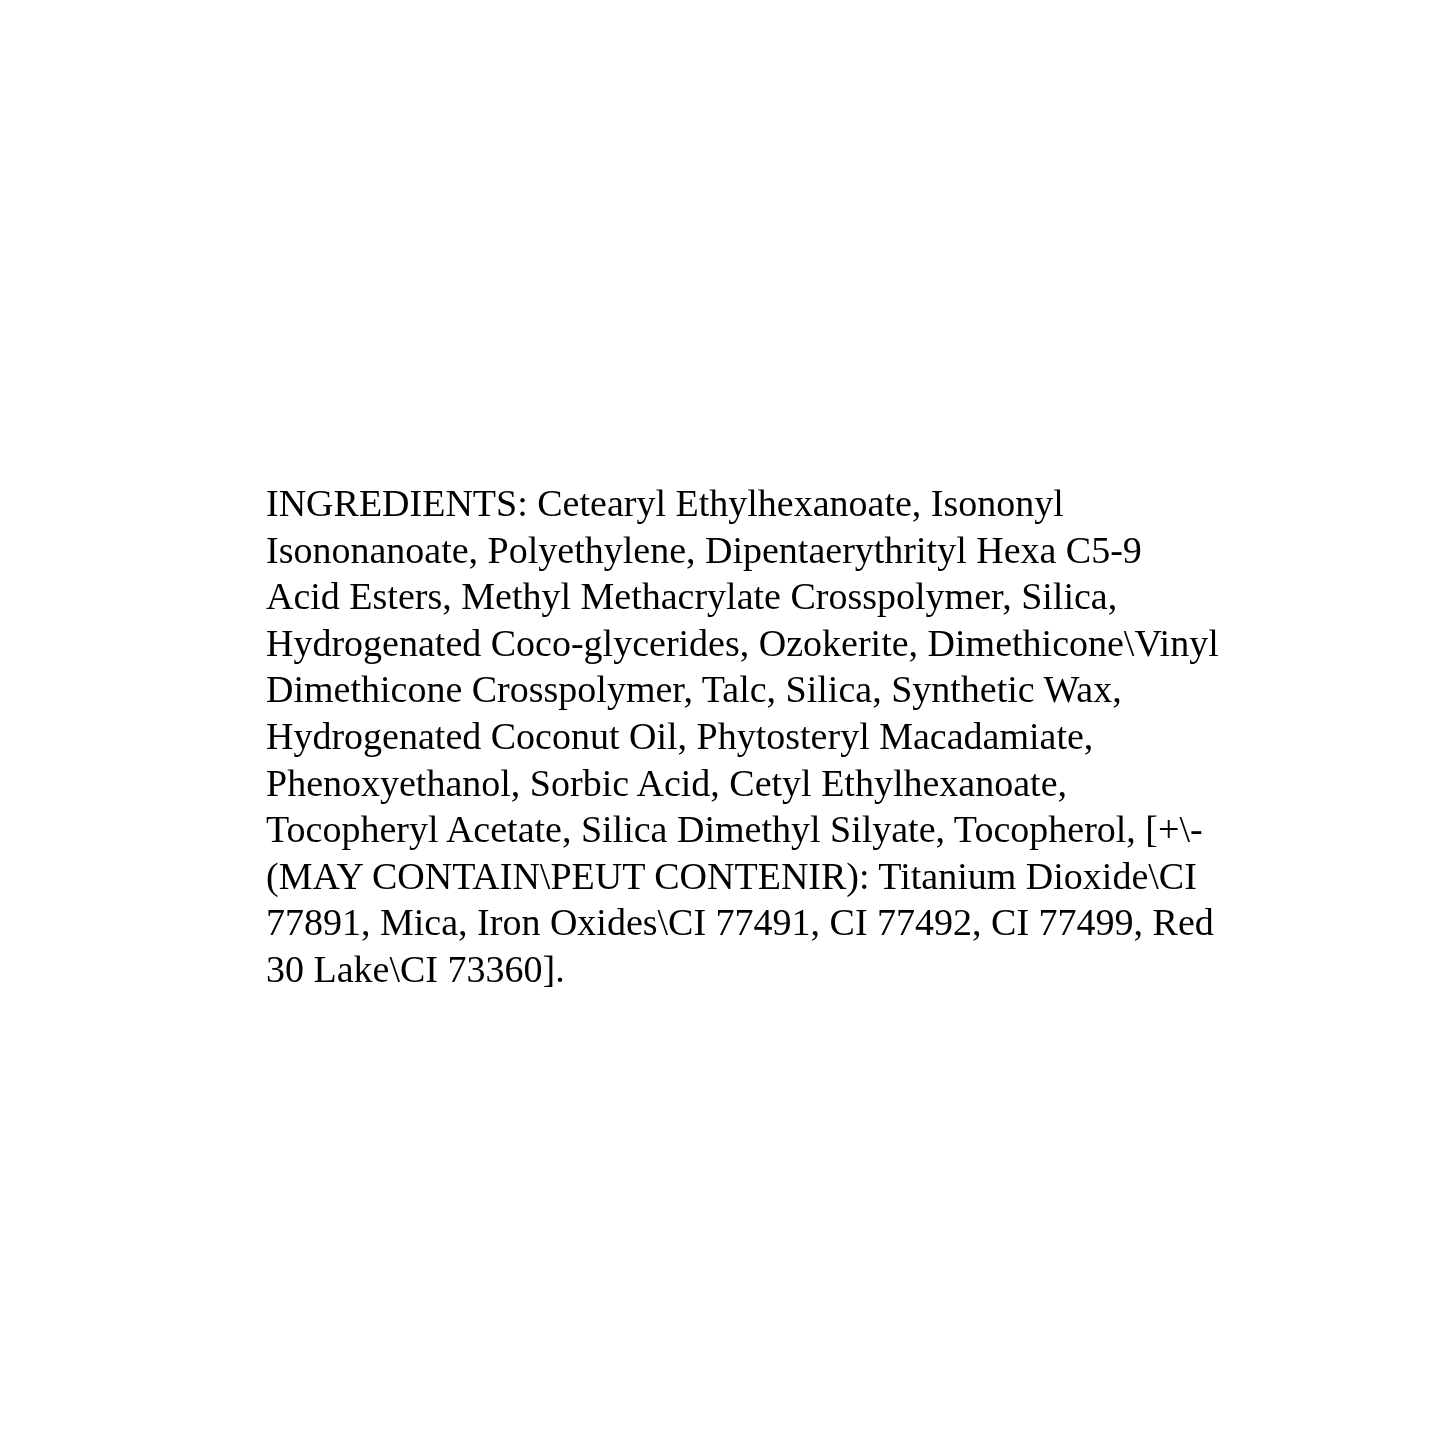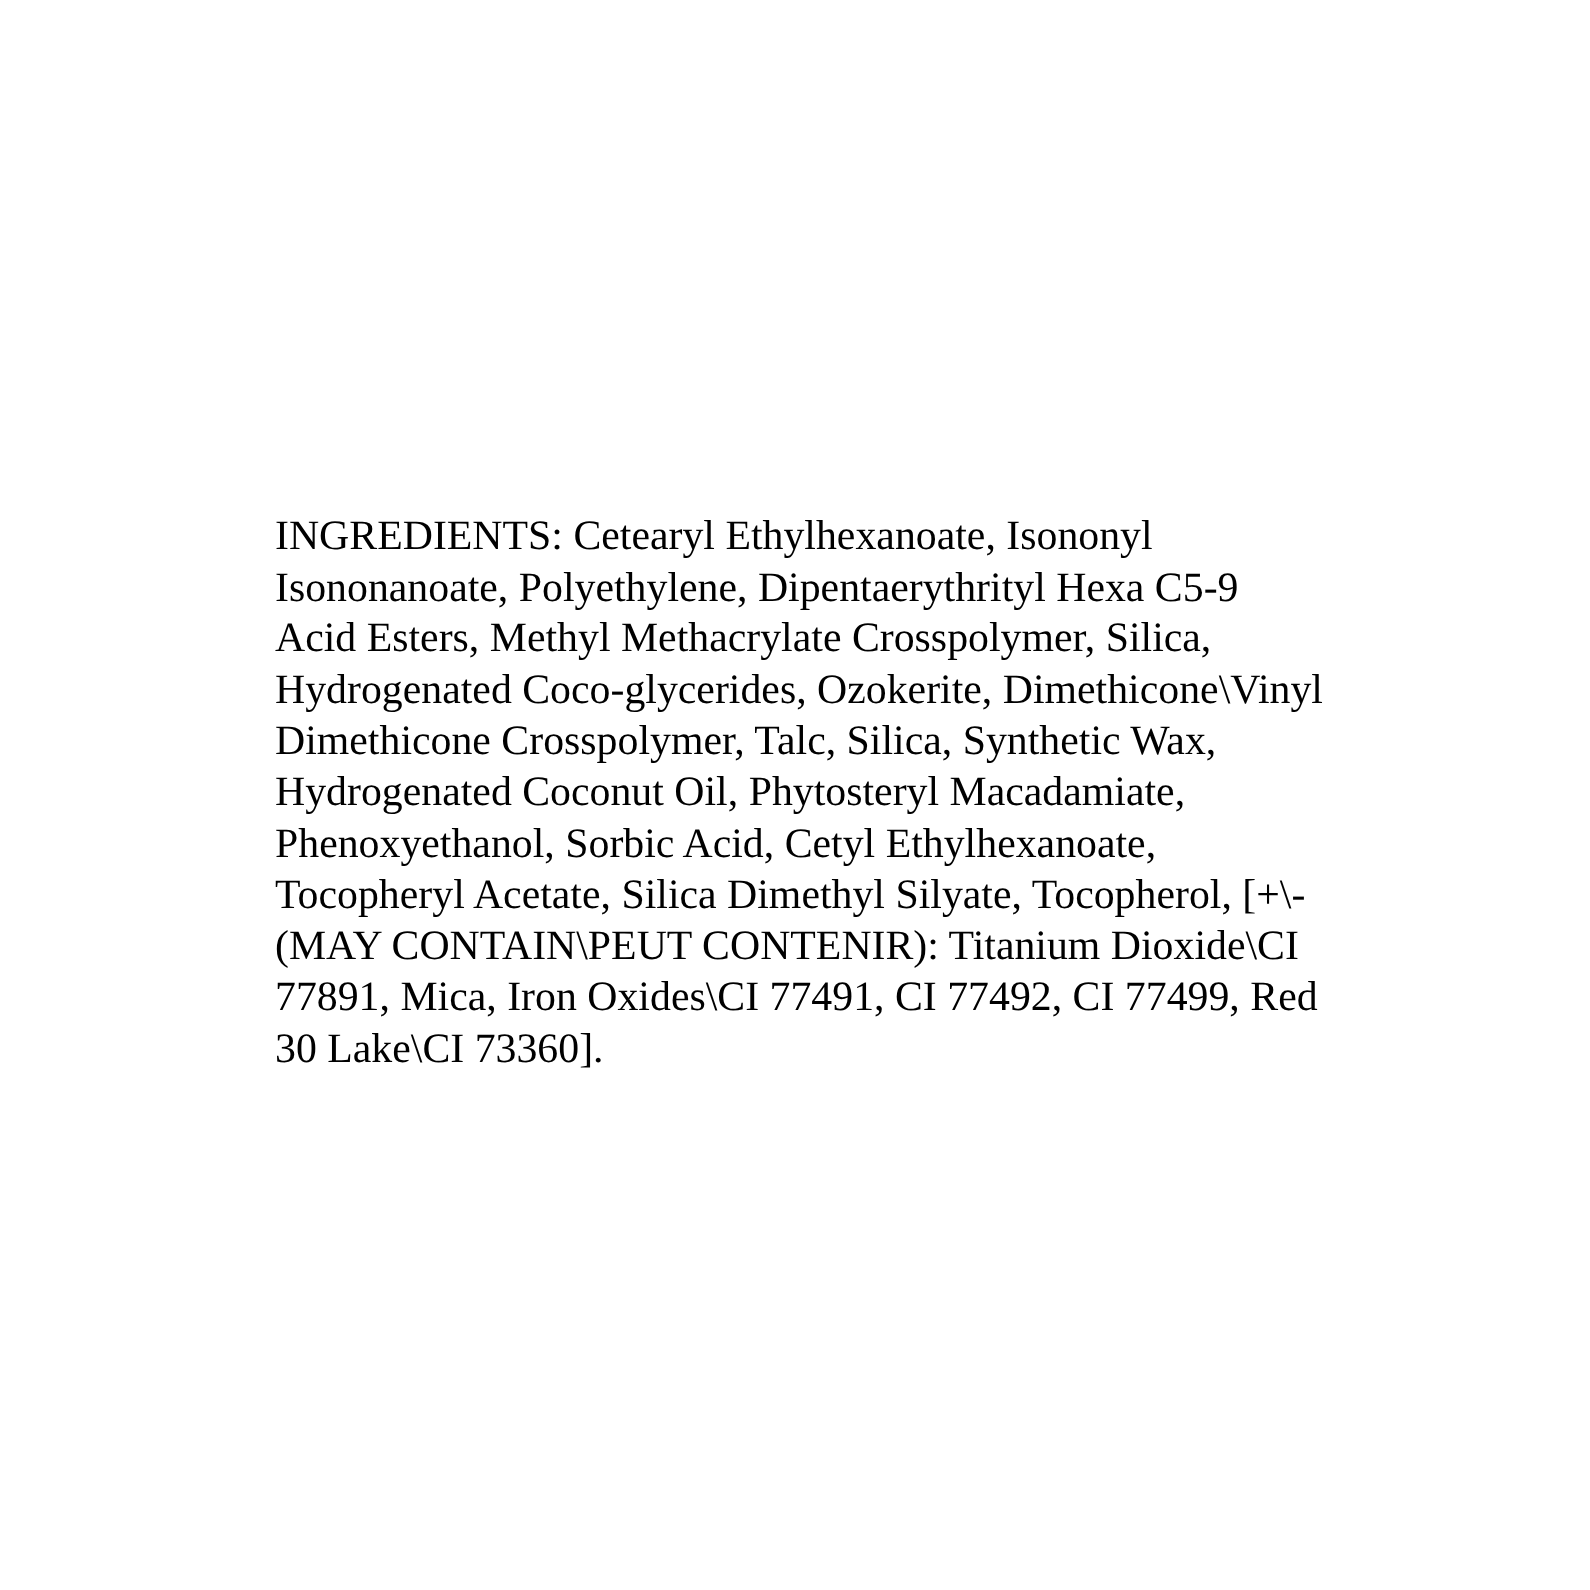--- a/index.html
+++ b/index.html
@@ -20,21 +20,21 @@
     top: 0;
     width: 1445px;
     height: 1445px;
     background: #ffffff;
   }
   .ingredients-text {
     position: absolute;
     left: 250px;
     top: 464px;
     width: 980px;
-    margin: 0;
+    margin: 16px;
     font-family: "Liberation Serif", serif;
     font-size: 38px;
     line-height: 46.6px;
     color: #000000;
     white-space: pre-line;
     letter-spacing: 0px;
     text-align: left;
   }
 </style>
 </head>

